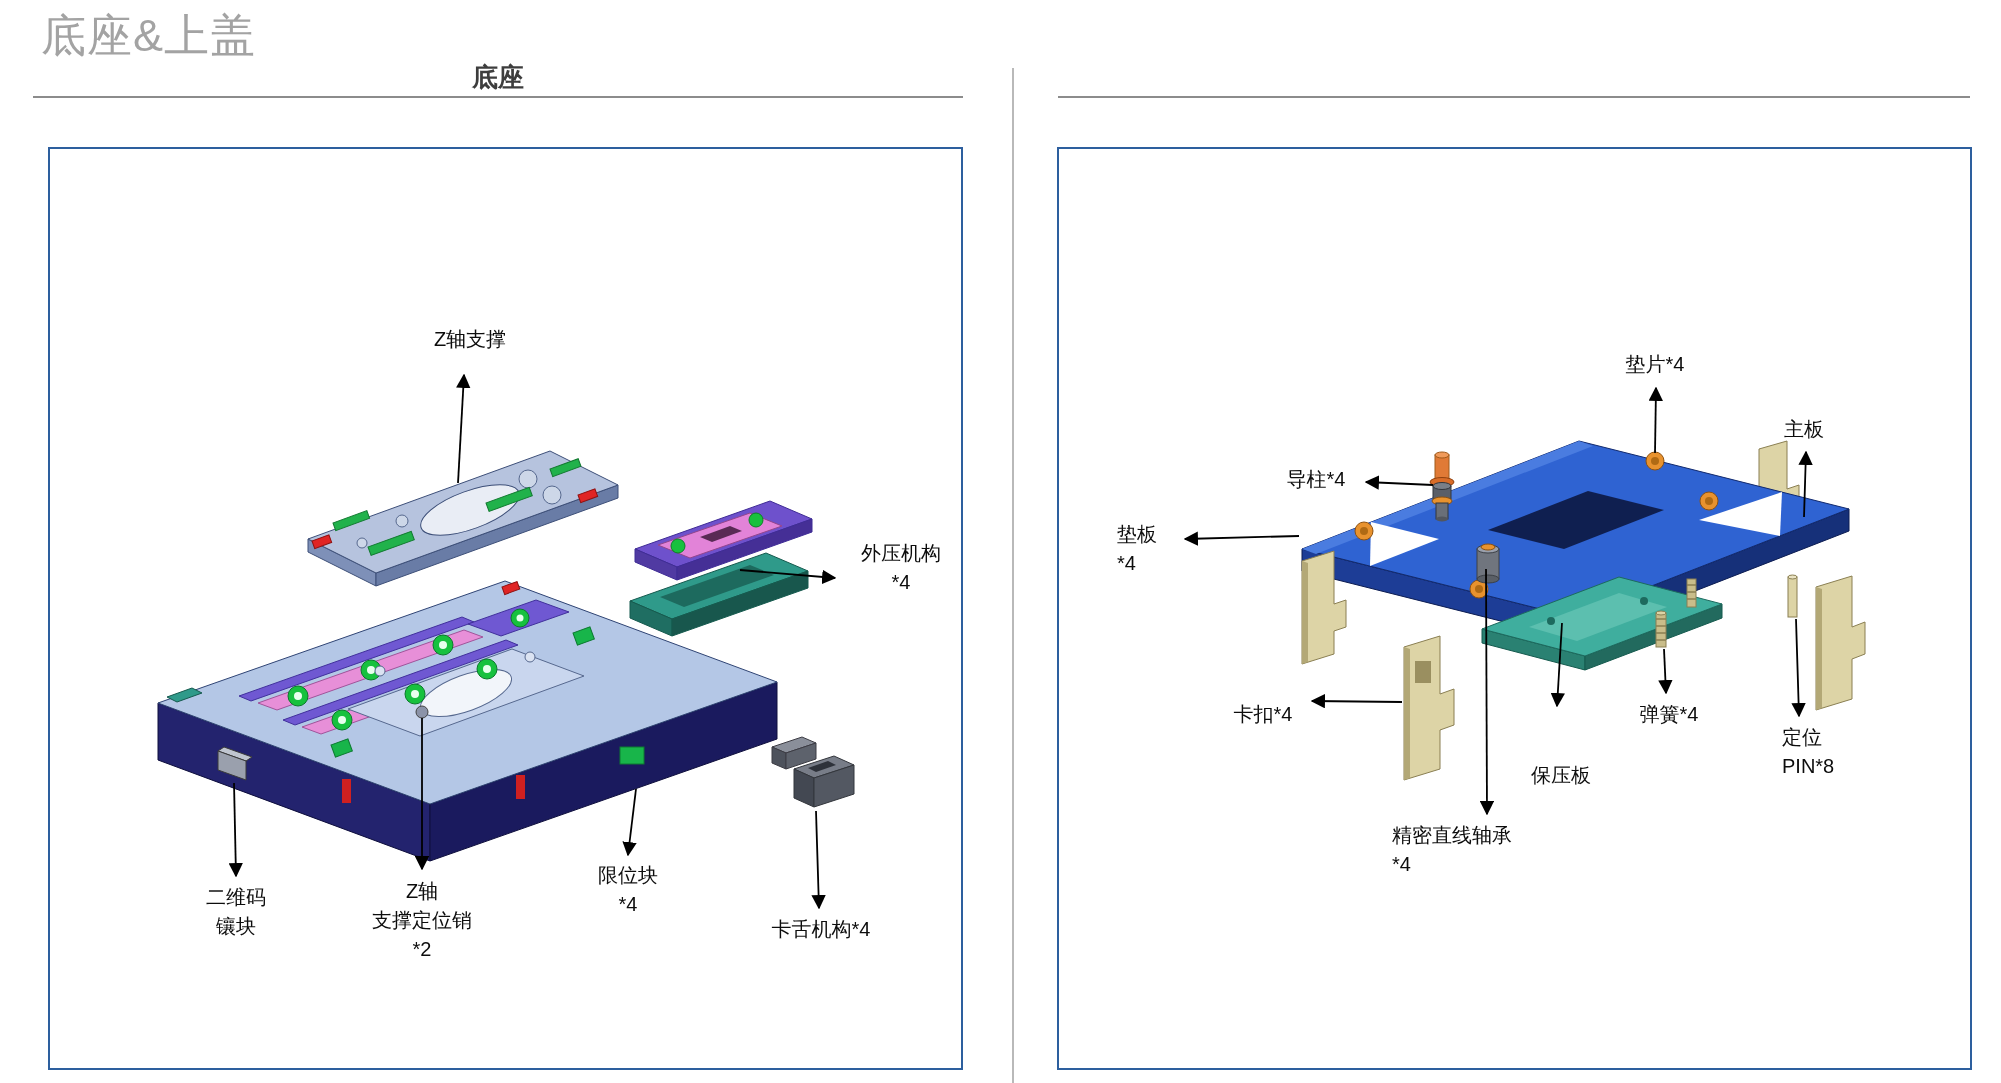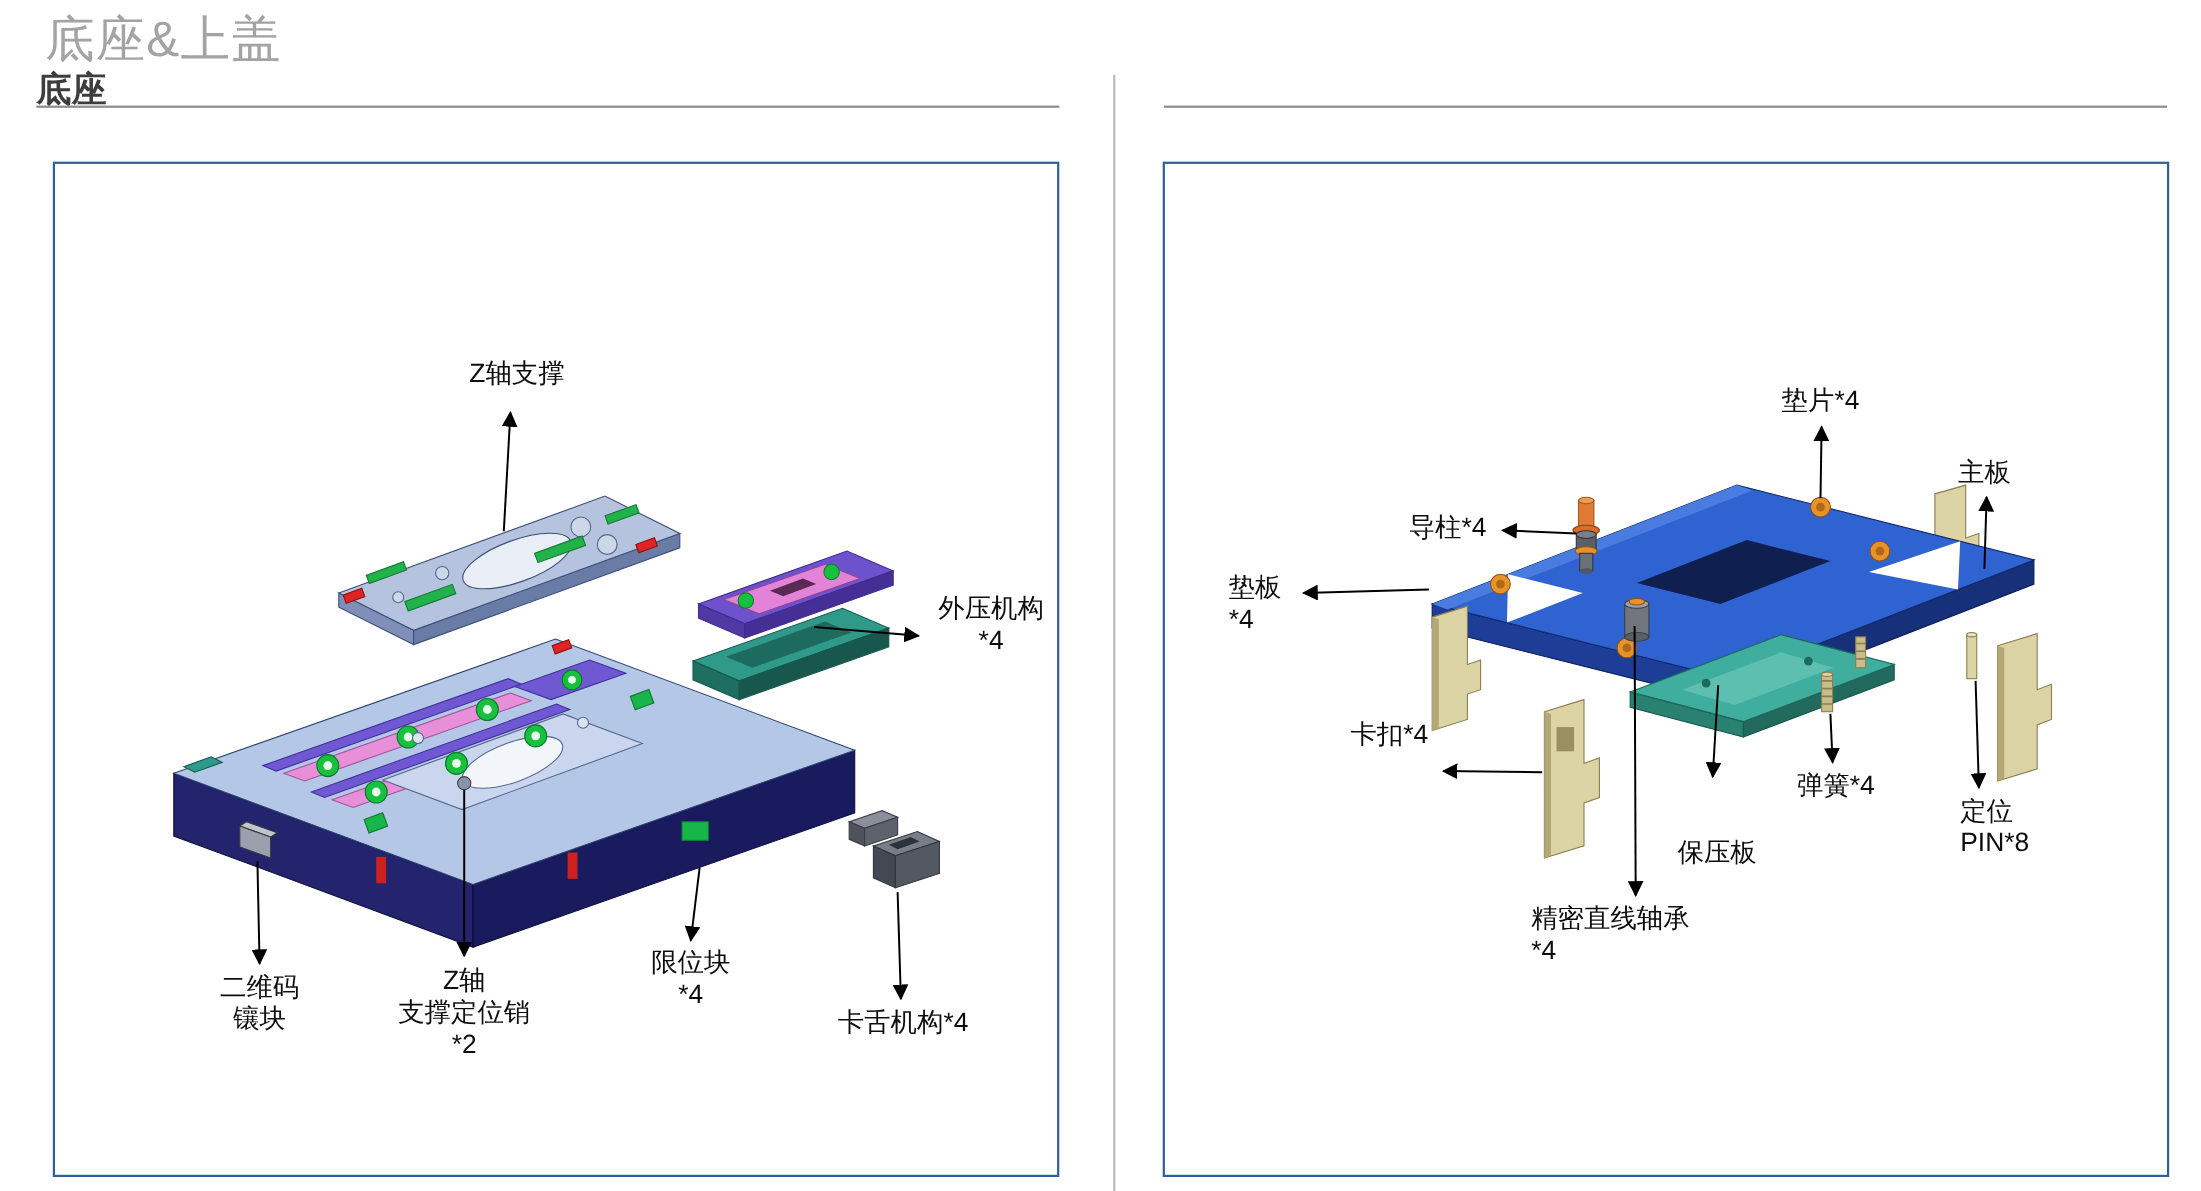--- a/index.html
+++ b/index.html
@@ -1,27 +1,27 @@
 <!DOCTYPE html>
 <html><head>
 <meta charset="utf-8">
 <style>
   html,body{margin:0;padding:0;background:#fff;}
   .page{position:relative;width:2001px;height:1083px;background:#fff;overflow:hidden;
         font-family:"Liberation Sans","DejaVu Sans",sans-serif;}
   .slide-title{position:absolute;left:41px;top:6px;font-size:45px;color:#a3a3a3;
         letter-spacing:1px;white-space:nowrap;}
-  .sec-header{position:absolute;top:60px;font-size:32px;font-weight:bold;color:#3d3d3d;
-        text-align:left;}
+  .sec-header{position:absolute;top:60px;font-size:26px;font-weight:bold;color:#3d3d3d;
+        text-align:center;}
   .sec-line{position:absolute;top:96px;height:2px;background:#8c8c8c;}
   .v-divider{position:absolute;left:1012px;top:68px;width:2px;height:1015px;background:#b9b9b9;}
   .panel{position:absolute;top:147px;width:915px;height:923px;border:2px solid #2d5f9e;
         box-sizing:border-box;background:#fff;}
   .panel svg{position:absolute;left:0;top:0;z-index:1;}
-  .cad-label{position:absolute;font-size:24px;line-height:29px;color:#0d0d0d;
+  .cad-label{position:absolute;font-size:20px;line-height:29px;color:#0d0d0d;
         white-space:nowrap;z-index:2;}
   .cad-label span{display:block;}
   .tc{text-align:center;}
   .tl{text-align:left;}
 </style>
 </head>
 <body>
 
 <div class="page">
 
@@ -246,21 +246,21 @@
       </g>
     </svg>
 
     <div class="cad-label tc" style="left:543px;top:201px;width:106px;">垫片*4</div>
     <div class="cad-label tc" style="left:700px;top:266px;width:90px;">主板</div>
     <div class="cad-label tc" style="left:210px;top:316px;width:94px;">导柱*4</div>
     <div class="cad-label tl" style="left:58px;top:371px;width:90px;">
       <span>垫板</span>
       <span>*4</span>
     </div>
-    <div class="cad-label tc" style="left:158px;top:504px;width:92px;">卡扣*4</div>
+    <div class="cad-label tc" style="left:158px;top:551px;width:92px;">卡扣*4</div>
     <div class="cad-label tc" style="left:450px;top:564px;width:104px;margin-top:48px;">保压板</div>
     <div class="cad-label tc" style="left:558px;top:551px;width:104px;">弹簧*4</div>
     <div class="cad-label tl" style="left:723px;top:574px;width:110px;">
       <span>定位</span>
       <span>PIN*8</span>
     </div>
     <div class="cad-label tl" style="left:333px;top:672px;width:200px;">
       <span>精密直线轴承</span>
       <span>*4</span>
     </div>

